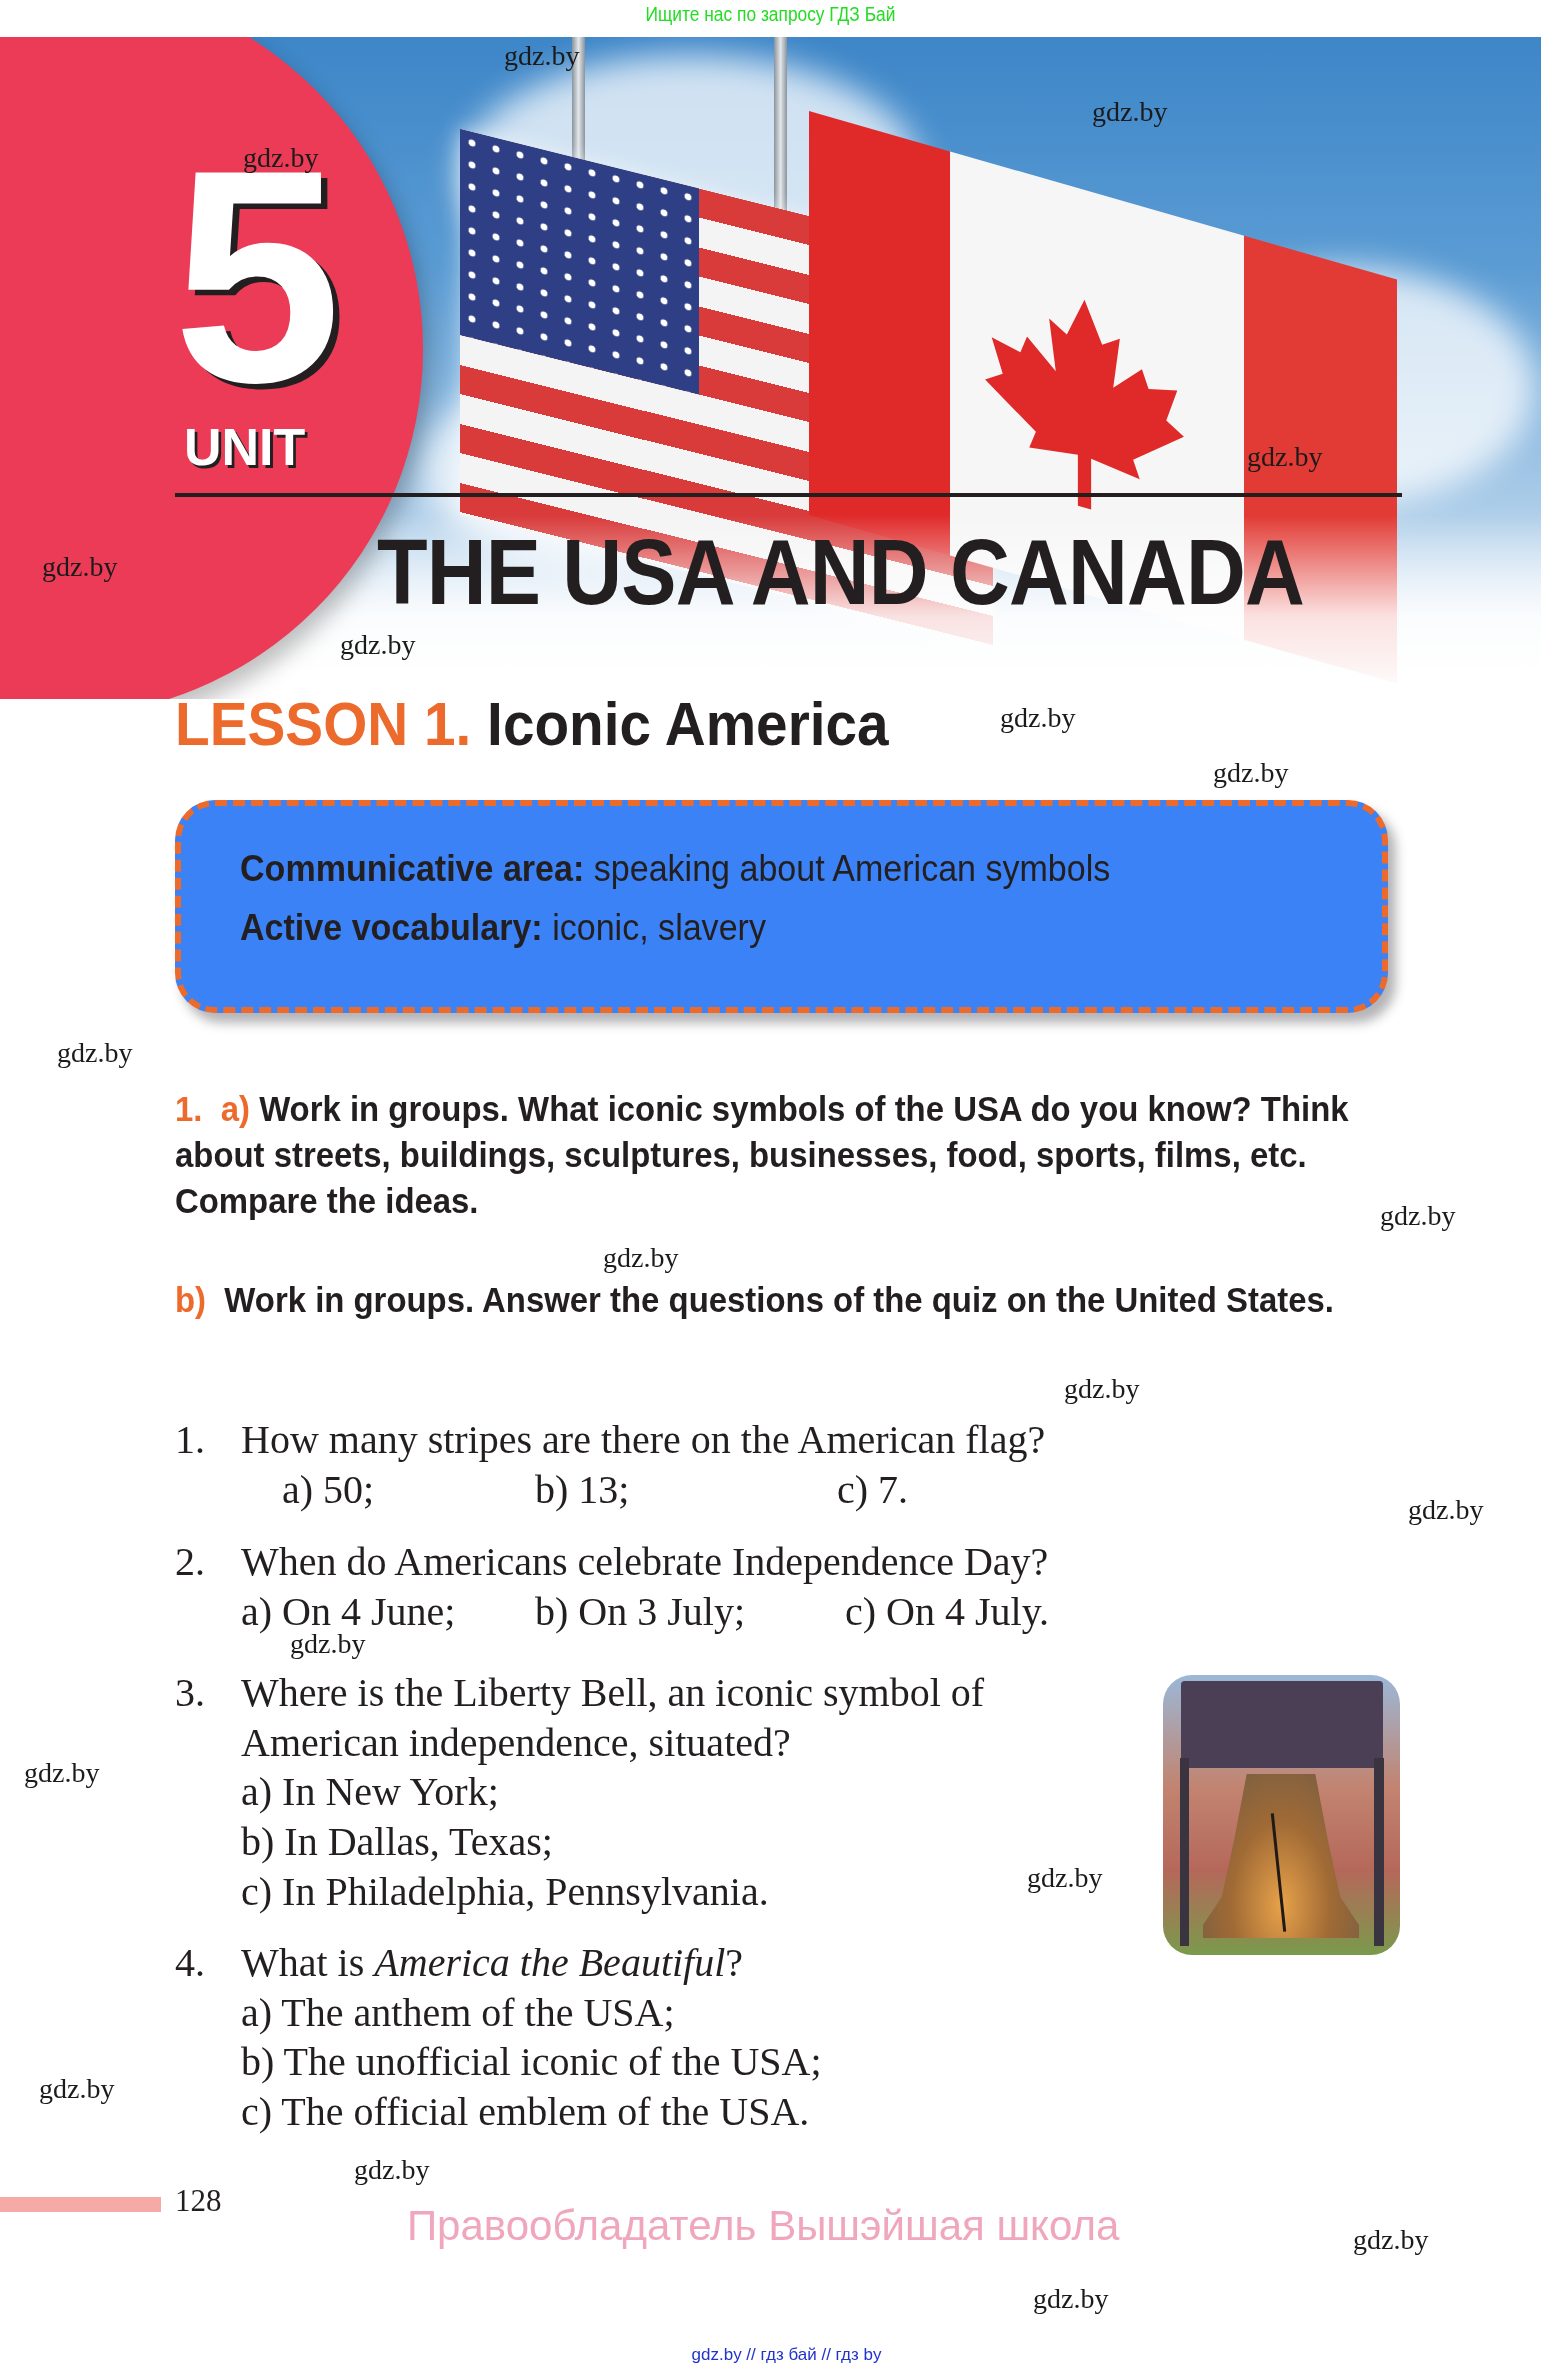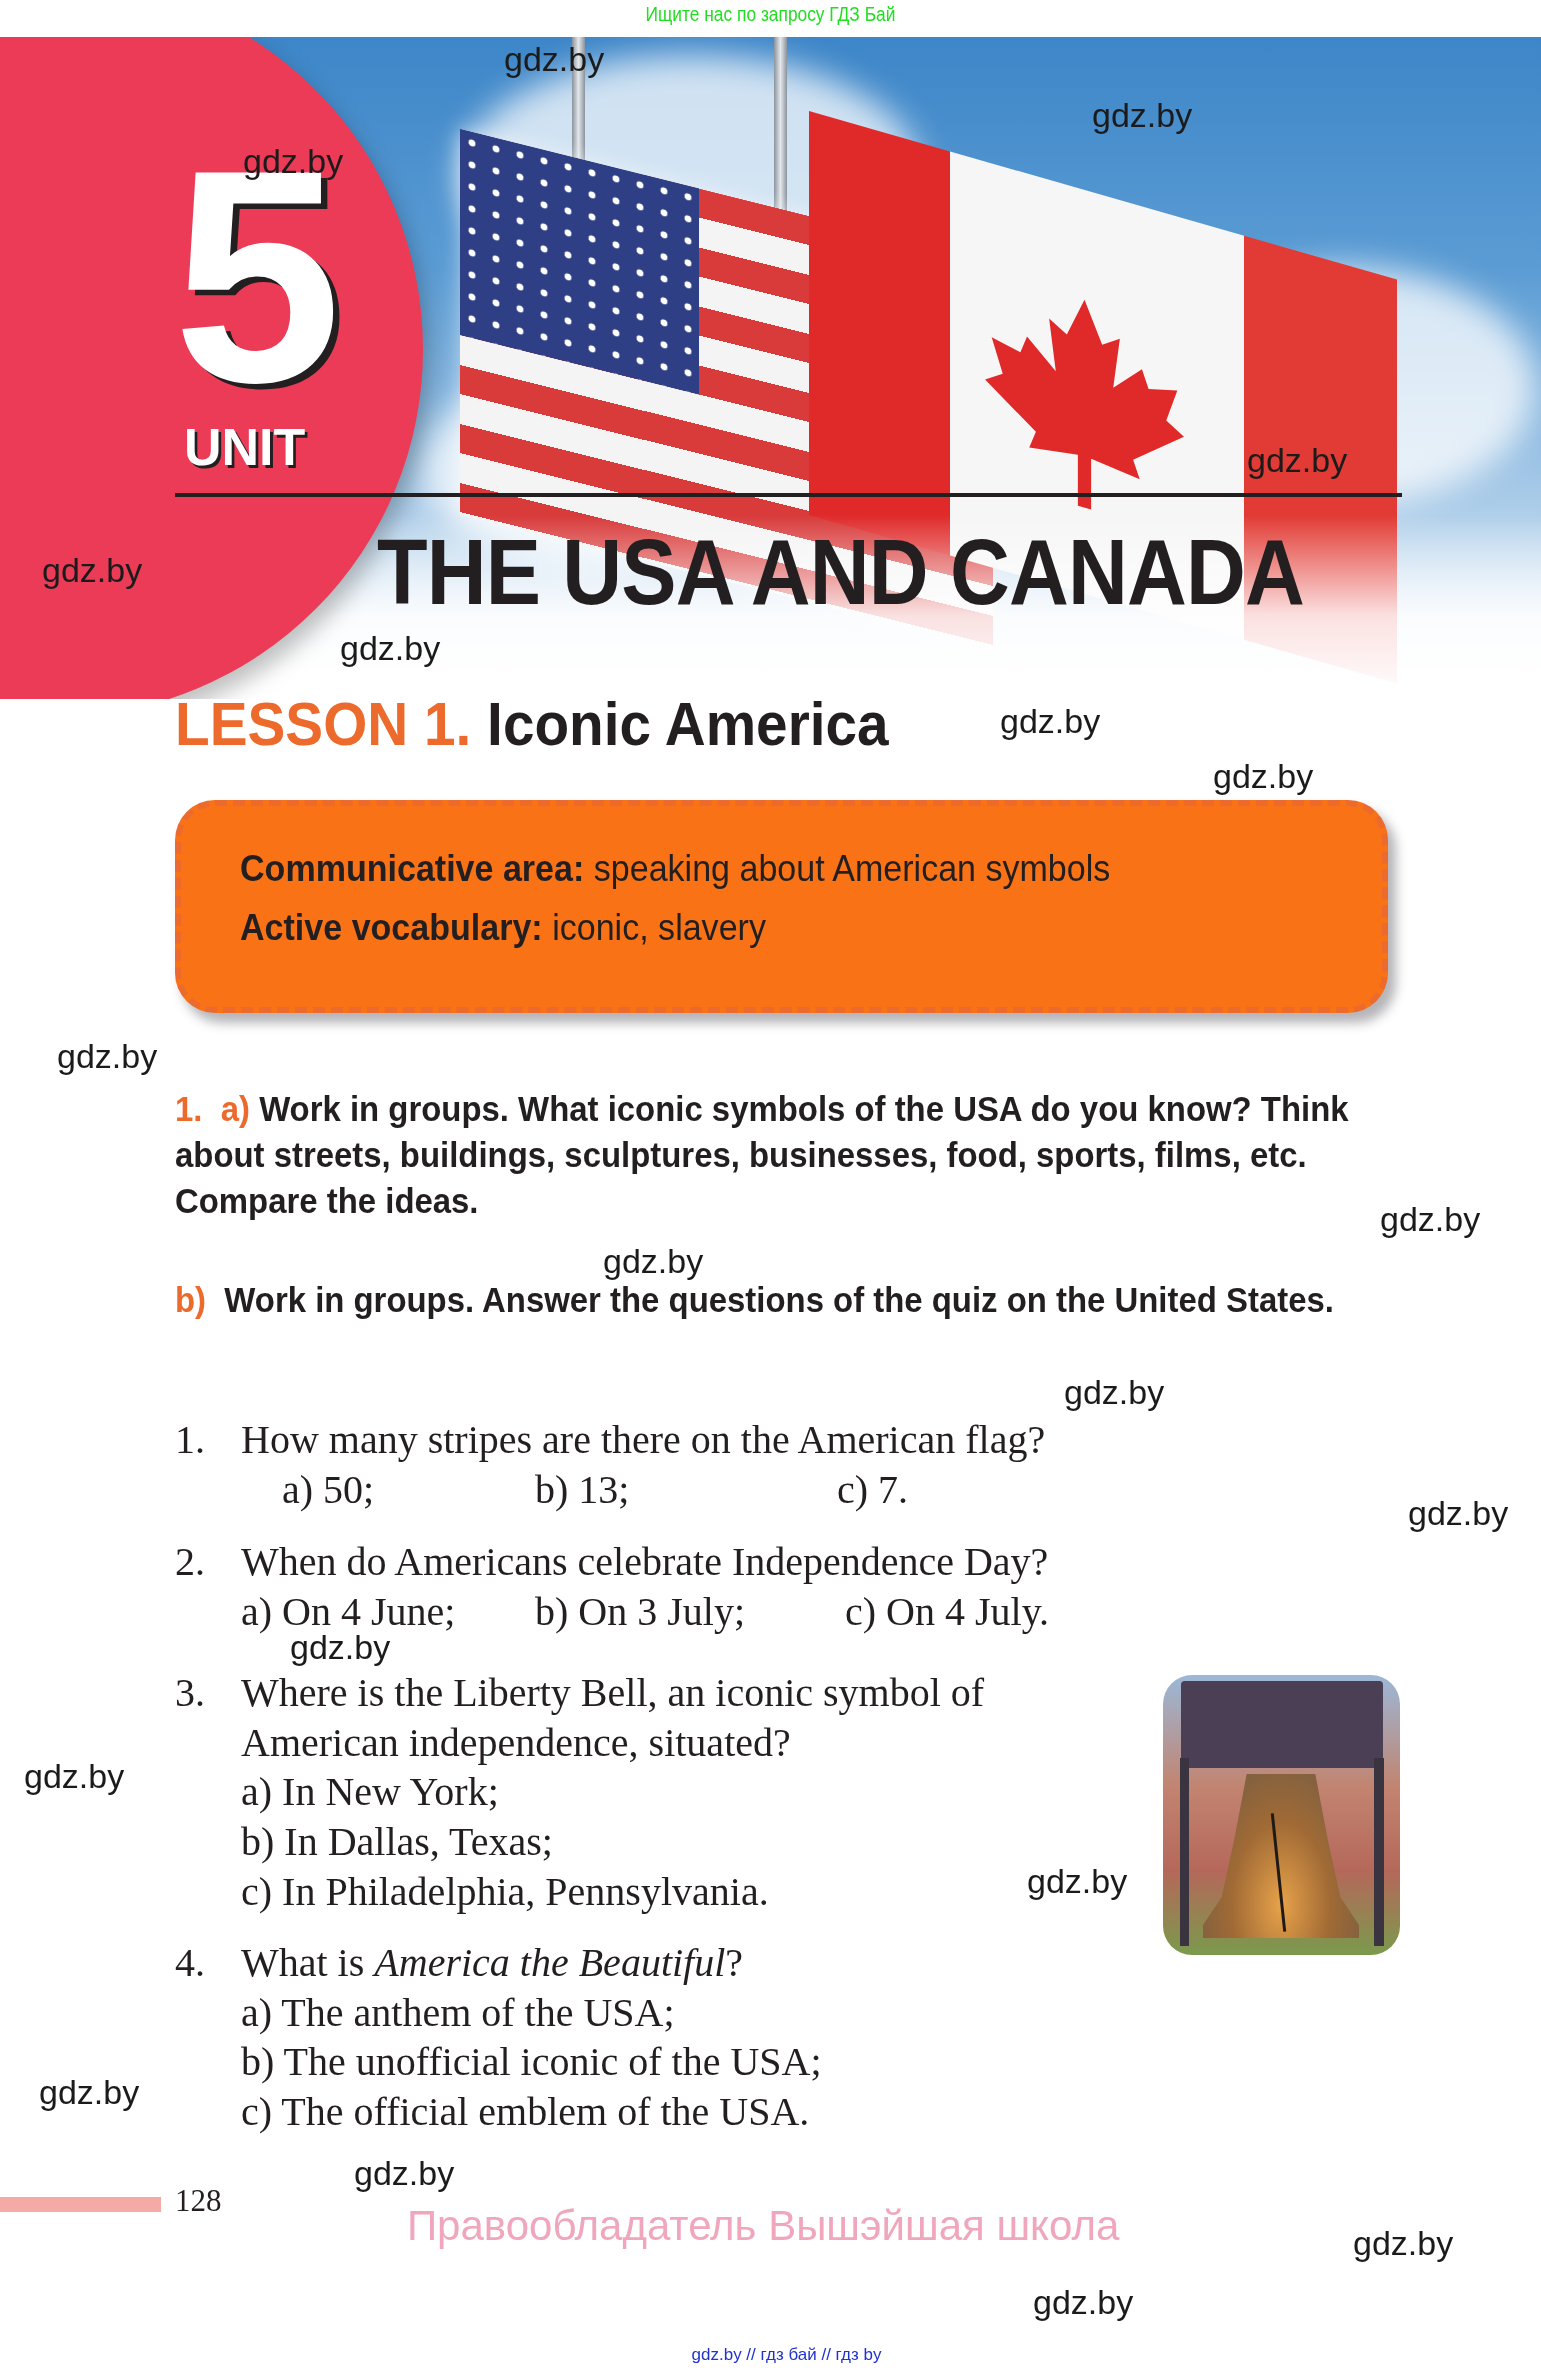--- a/index.html
+++ b/index.html
@@ -62,21 +62,21 @@
     letter-spacing: -0.9px;
   }
   .lesson-heading {
     left: 175px; top: 687px; font-weight: bold; font-size: 61px; line-height: 74px; white-space: nowrap;
     transform: scaleX(0.93); transform-origin: left center;
   }
   .lesson-num { color: #ec6a2c; }
   .lesson-name { color: #231f20; }
   .objectives-box {
     left: 175px; top: 800px; width: 1213px; height: 213px; box-sizing: border-box;
-    border: 6.4px dashed #ec6a2c; border-radius: 40px; background: #f97316;
+    border: 6.4px dashed #ec6a2c; border-radius: 40px; background: #3b82f6;
     box-shadow: 7.4px 9.2px 11px rgba(90,90,100,0.45);
   }
   .obj-line {
     position: absolute; left: 59px; font-size: 37px; line-height: 46px; white-space: nowrap;
     transform: scaleX(0.92); transform-origin: left center;
   }
   .obj-line b { font-weight: bold; }
   .ex-text {
     left: 175px; width: 1287px; font-size: 35px; line-height: 46px; font-weight: bold; color: #231f20;
     transform: scaleX(0.94); transform-origin: left top;
@@ -99,21 +99,21 @@
     clip-path: polygon(28% 0, 72% 0, 80% 40%, 88% 75%, 100% 92%, 100% 100%, 0 100%, 0 92%, 12% 75%, 20% 40%);
   }
   .bell-crack { position: absolute; left: 114px; top: 138px; width: 2.8px; height: 119px; background: #1f1a16; transform: rotate(-6deg); }
   .page-bar { left: 0; top: 2197px; width: 161px; height: 14.7px; background: #f6aaa5; }
   .page-number { left: 175px; top: 2183px; font-family: "Liberation Serif", serif; font-size: 31px; color: #231f20; }
   .copyright {
     left: 0; top: 2202px; width: 1541px; text-align: center; font-size: 42px; color: #f0a6bd;
     transform: translateX(-7.4px);
   }
   .bottom-links { left: 16px; top: 2345px; width: 1541px; text-align: center; font-size: 17px; color: #2233cc; }
-  .wm { position: absolute; font-family: Liberation Sans, sans-serif; font-size: 34px; color: #1b1b1b; white-space: nowrap; }
+  .wm { position: absolute; font-family: Liberation Serif, serif; font-size: 28px; color: #1b1b1b; white-space: nowrap; }
 </style>
 </head>
 <body>
 
 <div class="abs top-banner">Ищите нас по запросу ГДЗ Бай</div>
 
 <div class="abs header-photo">
   <div class="cloud" style="left:460px;top:18.4px;width:460px;height:239px;"></div>
   <div class="cloud" style="left:1149px;top:230px;width:386px;height:239px;"></div>
   <div class="cloud" style="left:423px;top:331px;width:349px;height:202px;"></div>

